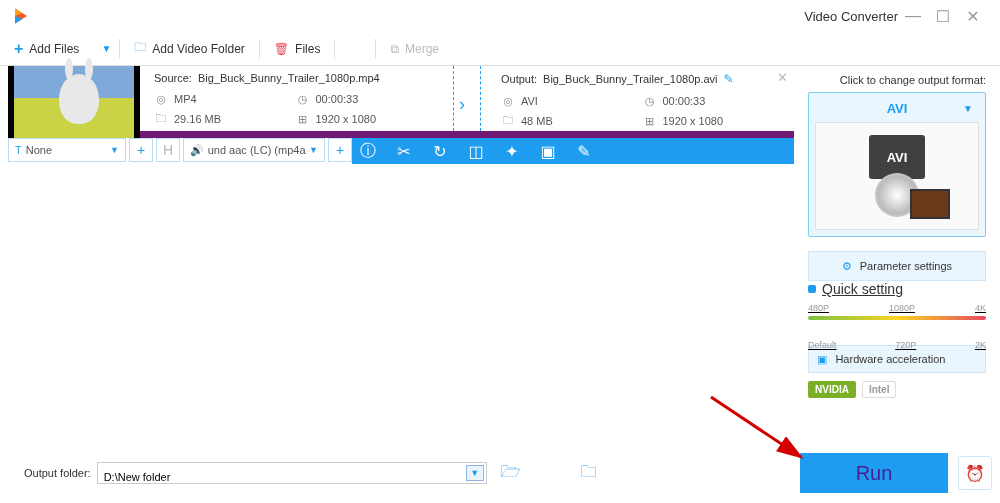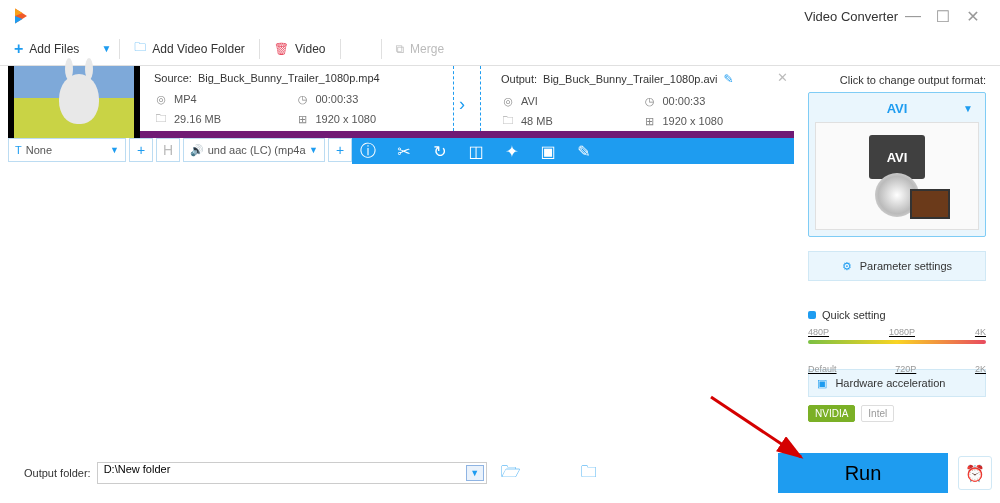--- a/index.html
+++ b/index.html
@@ -47,37 +47,37 @@
 .fmt-box { border:1px solid #7fccf5; background:#eaf6fd; border-radius:2px; padding:6px; }
 .fmt-head { display:flex; align-items:center; justify-content:center; position:relative; padding:2px 0 6px; }
 .fmt-head span { color:#1e9cf0; font-size:13px; font-weight:600; }
 .fmt-head .dd { position:absolute; right:6px; color:#1e9cf0; font-size:10px; }
 .fmt-img { background:#fafafa; border:1px solid #e0e0e0; height:108px; display:flex; align-items:center; justify-content:center; flex-direction:column; gap:4px; }
 .avi-card{width:56px;height:44px;background:#404040;border-radius:3px;display:flex;align-items:center;justify-content:center;color:#fff;font-weight:bold;font-size:13px;}
 .disc{width:44px;height:44px;border-radius:50%;background:radial-gradient(circle,#fff 0,#ddd 30%,#bbb 60%,#eee 100%);position:relative;margin-top:-10px;}
 .film{position:absolute;bottom:10px;right:28px;width:40px;height:30px;background:#6b3a1a;border:2px solid #333;}
 
 .param-btn { margin-top:14px; height:30px; background:#eaf6fd; border:1px solid #d0e8f5; display:flex; align-items:center; justify-content:center; gap:8px; font-size:11px; color:#333; cursor:pointer; }
-.quick { margin-top:28px; font-size:11px; color:#333; display:flex; align-items:center; gap:6px; }
+.quick { margin-top:0; font-size:14px; color:#333; display:flex; align-items:center; gap:6px;text-decoration:underline; }
 .quick .dot{width:8px;height:8px;background:#1e9cf0;border-radius:2px;}
 .slider{margin-top:6px;position:relative;height:32px;text-decoration:underline;}
 .slider .ticklabels{display:flex;justify-content:space-between;font-size:9px;color:#999;}
 .slider .track{height:4px;background:linear-gradient(to right,#7bc043,#f9d423 50%,#e84a5f);border-radius:2px;margin:3px 0;}
 .slider .ticklabels.bot{margin-top:20px;}
 .hw-btn{margin-top:10px;height:28px;background:#eaf6fd;border:1px solid #d0e8f5;display:flex;align-items:center;gap:8px;font-size:11px;padding:0 8px;cursor:pointer;color:#333;}
 .badges{margin-top:8px;display:flex;gap:6px;}
-.badge{font-size:10px;padding:2px 6px;border:1px solid #ddd;border-radius:2px;color:#999;}
+.badge{font-size:10px;padding:2px 6px;border:1px solid #ddd;border-radius:2px;color:#999;font-weight:bold;}
 .badge.nv{background:#7bb026;color:#fff;border-color:#7bb026;}
 
 .bottombar { position:absolute; left:0; right:0; bottom:10px; height:40px; display:flex; align-items:center; padding:0 8px 0 24px; }
 .bottombar .lbl { font-size:11px; color:#333; margin-right:6px; }
-.bottombar .path { flex:0 0 390px; height:22px; border:1px solid #ccc; font-size:11px; padding:0 6px; display:flex; align-items:flex-start; position:relative;}
+.bottombar .path { flex:0 0 390px; height:22px; border:1px solid #ccc; font-size:11px; padding:0 6px; display:flex; align-items:flex-end; position:relative;}
 .bottombar .path .dd{position:absolute;right:2px;top:2px;width:18px;height:16px;border:1px solid #8fb4e3;background:#eaf2fb;display:flex;align-items:center;justify-content:center;font-size:9px;color:#1e9cf0;}
 .bottombar .ib { width:28px; height:22px; margin-left:10px; display:flex; align-items:center; justify-content:center; color:#1e9cf0; cursor:pointer; }
-.run-btn { margin-left:auto; width:170px; height:40px; background:#1e9cf0; color:#000000; font-size:20px; display:flex; align-items:center; justify-content:center; cursor:pointer; }
+.run-btn { margin-left:auto; width:148px; height:40px; background:#1e9cf0; color:#4c1d95; font-size:20px; display:flex; align-items:center; justify-content:center; cursor:pointer; }
 .clock-btn { width:34px; height:34px; margin-left:10px; display:flex; align-items:center; justify-content:center; color:#1e9cf0; border:1px solid #d0e8f5; border-radius:3px; cursor:pointer; }
 
 .main-left { position:absolute; top:66px; left:8px; right:206px; bottom:58px; }
 
 .red-arrow { position:absolute; pointer-events:none; }
 </style>
 </head>
 <body>
 
 <div class="titlebar">
@@ -99,21 +99,21 @@
   </div>
   <span class="chev">▼</span>
   <div class="sep"></div>
   <div class="tbtn">
     <span style="color:#1e9cf0;">🗀</span>
     <span>Add Video Folder</span>
   </div>
   <div class="sep"></div>
   <div class="tbtn">
     <span style="color:#e84a5f;">🗑</span>
-    <span>Video</span>
+    <span>Files</span>
   </div>
   <div class="sep"></div>
   <div style="flex:0 0 40px"></div>
   <div class="sep"></div>
   <div class="tbtn muted">
     <span>⧉</span>
     <span>Merge</span>
   </div>
 </div>
 

